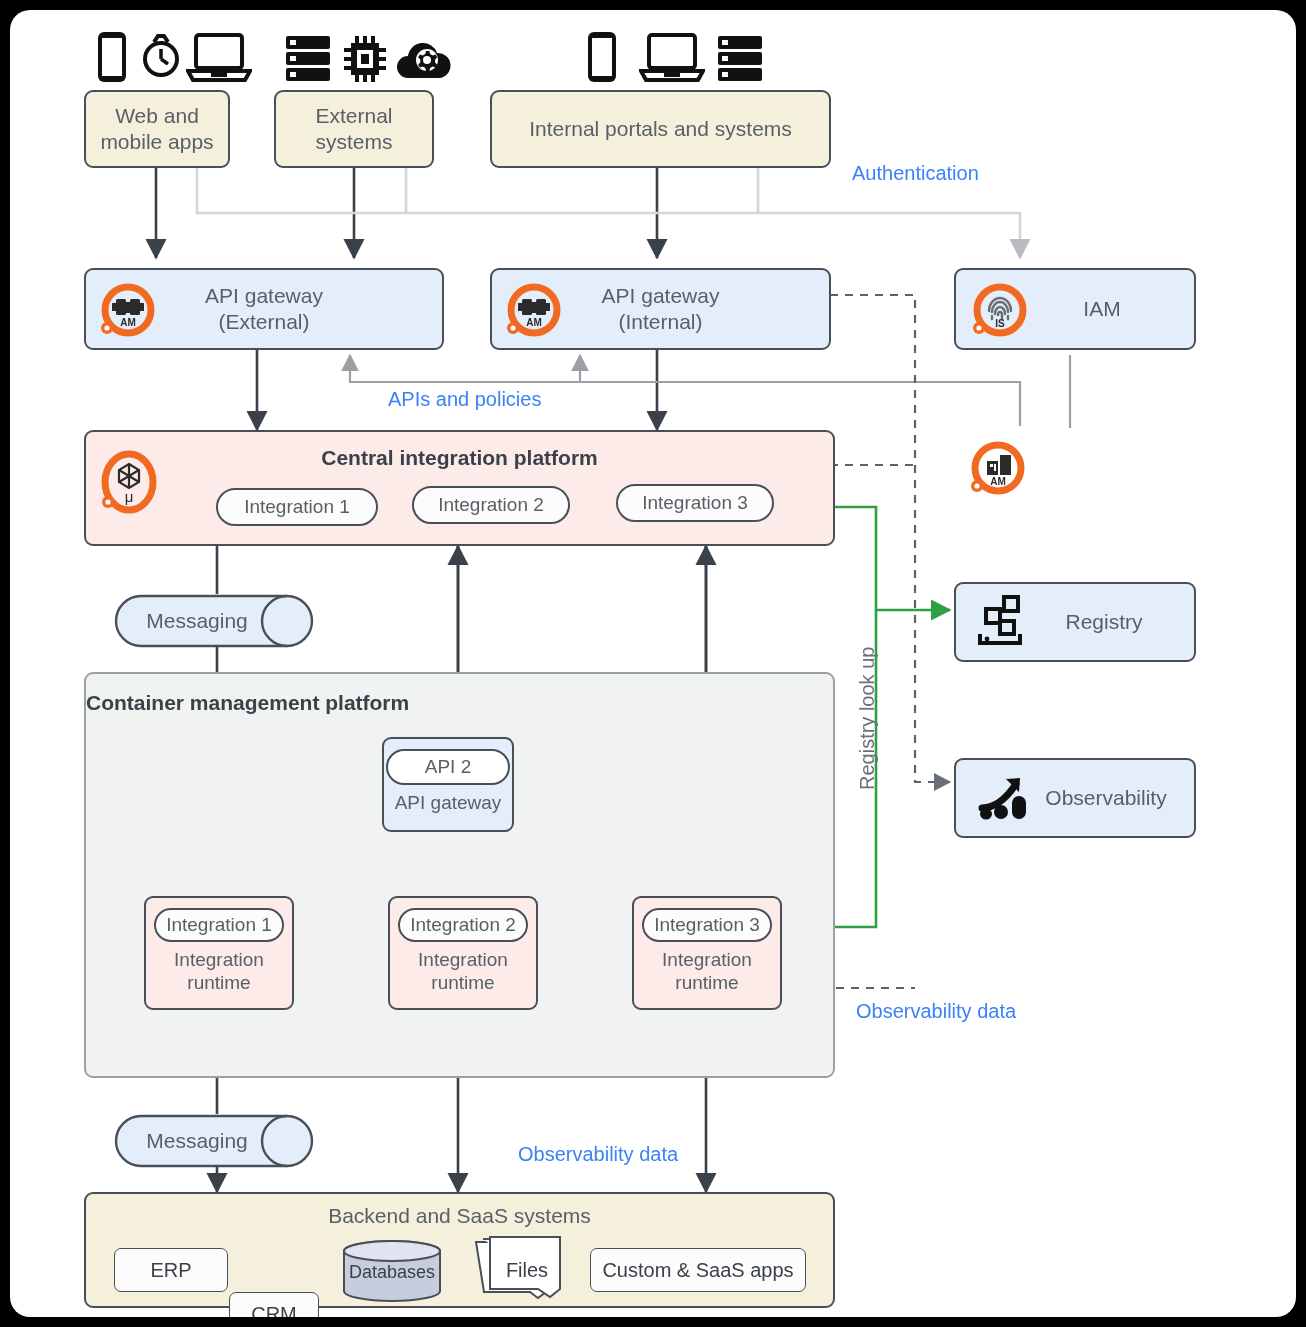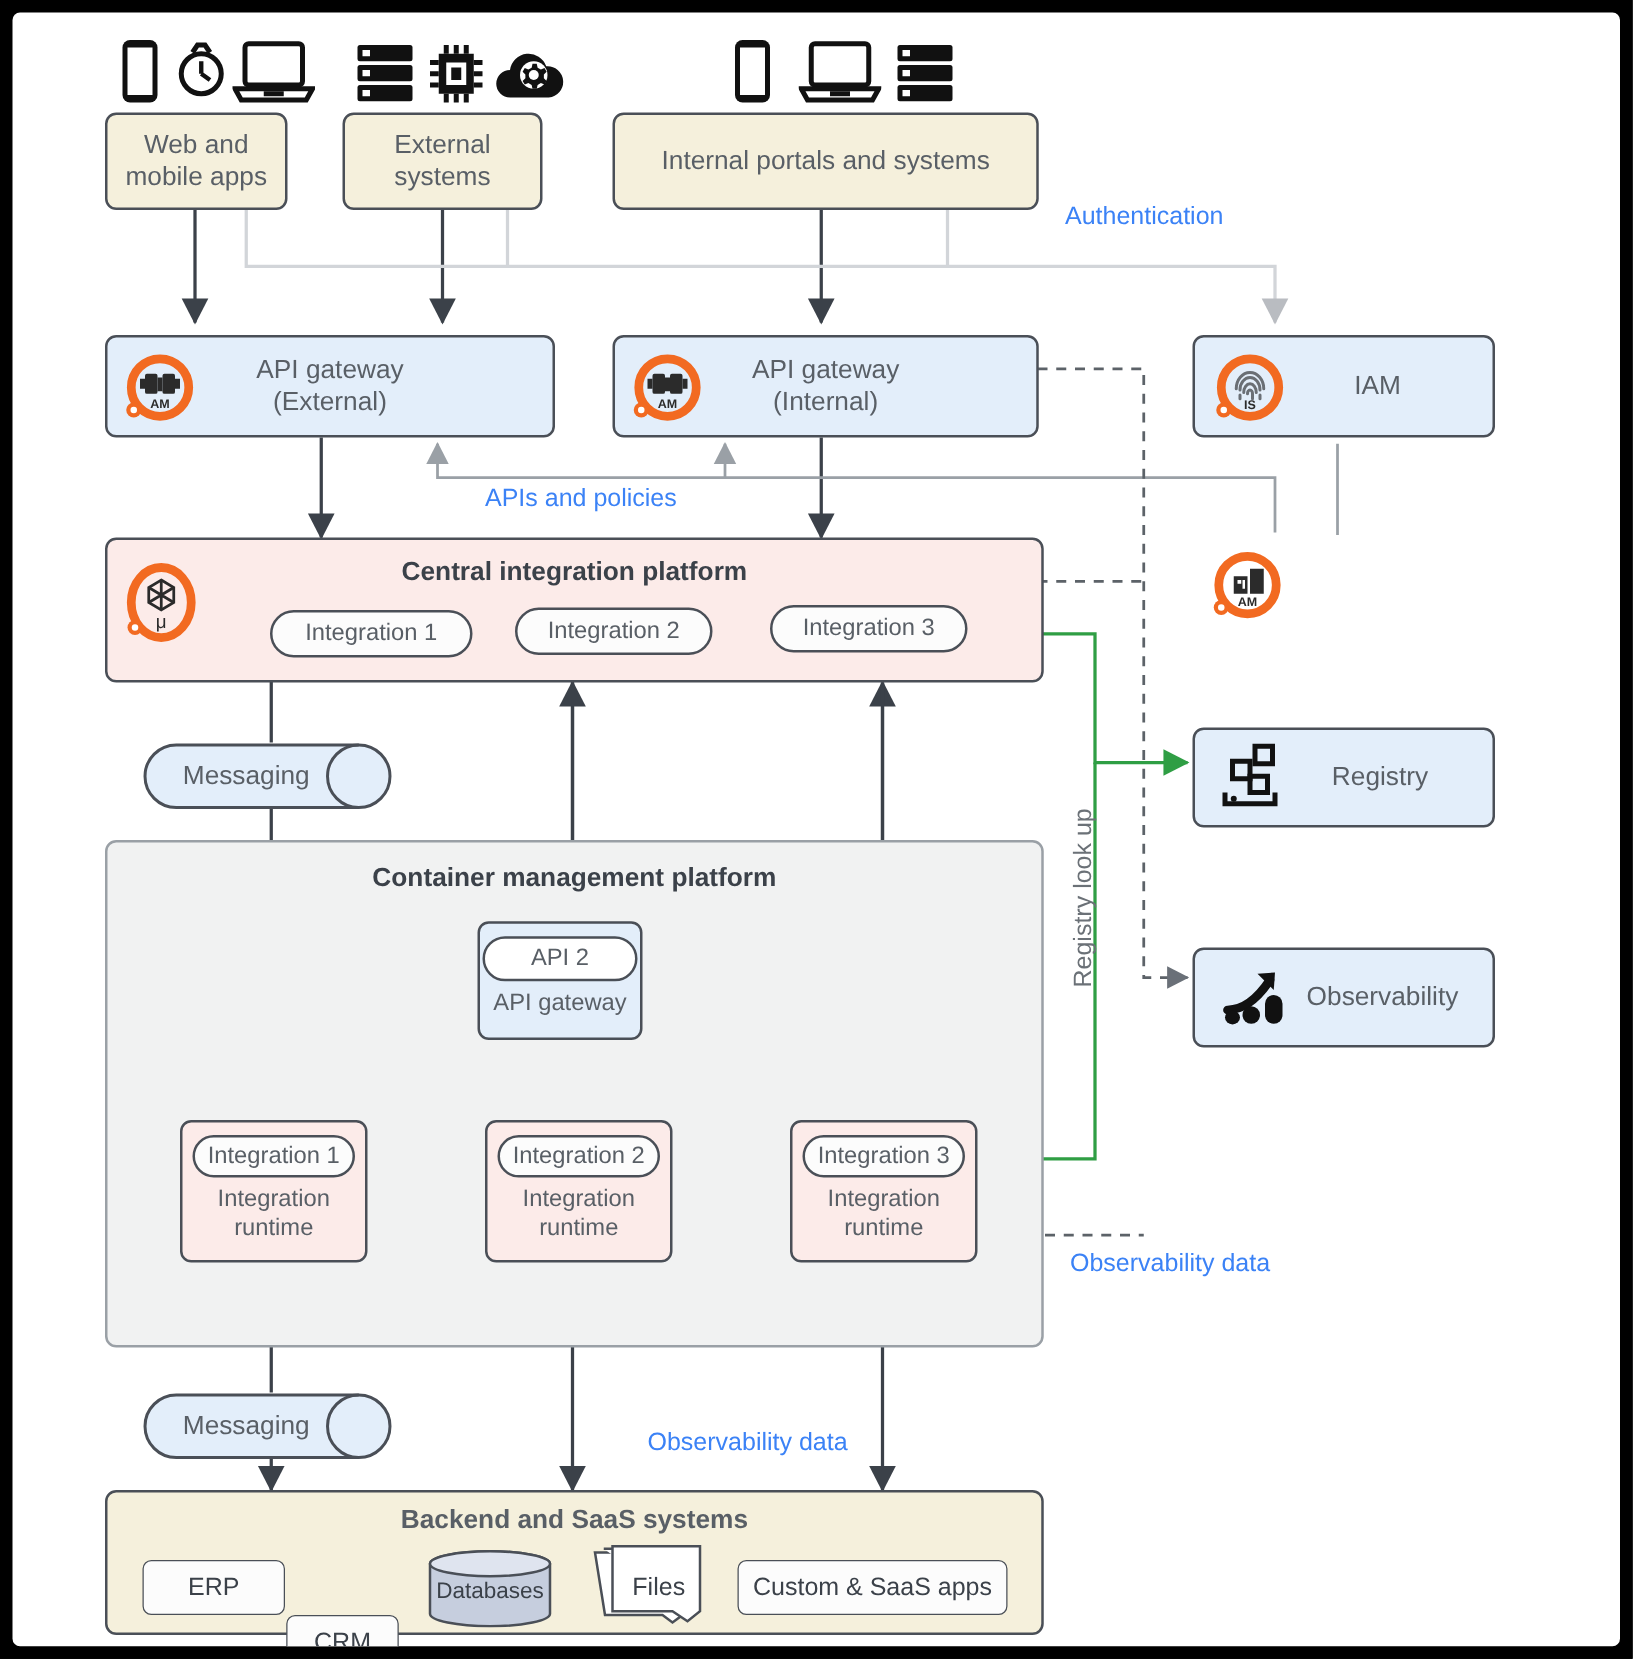--- a/index.html
+++ b/index.html
@@ -1,18 +1,18 @@
 <!DOCTYPE html>
 <html><head>
 <meta charset="utf-8">
 <style>
   html,body{margin:0;padding:0;background:#000;}
   body{width:1306px;height:1327px;font-family:"Liberation Sans",sans-serif;}
   #frame{position:absolute;left:0;top:0;width:1306px;height:1327px;background:#000;}
-  #panel{position:absolute;left:10px;top:10px;width:1286px;height:1307px;background:#fff;border-radius:6px;overflow:hidden;}
+  #panel{position:absolute;left:10px;top:10px;width:1286px;height:1307px;background:#fff;border-radius:20px;overflow:hidden;}
   svg#edges{position:absolute;left:0;top:0;width:1286px;height:1307px;pointer-events:none;}
   .node{position:absolute;box-sizing:border-box;display:flex;align-items:center;justify-content:center;text-align:center;}
   .box{border:2px solid #4a4f57;border-radius:9px;}
   .beige{background:#f5f0dc;}
   .blue{background:#e3eefa;}
   .pink{background:#fcebe9;}
   .graybox{background:#f1f2f2;border:2px solid #9aa0a6;border-radius:9px;}
   .lbl{color:#595f66;font-size:21px;line-height:1.22;}
   .ttl{color:#3b4149;font-size:21px;font-weight:bold;}
   .pill{border:2px solid #4a4f57;border-radius:22px;background:#fcfcfc;color:#595f66;font-size:19px;
@@ -314,21 +314,21 @@
 
   <svg class="cyl" style="left:104px;top:584px;" width="200" height="54" viewBox="0 0 200 54">
     <path d="M27,2 H173 a25,25 0 0 1 0,50 H27 a25,25 0 0 1 0,-50 z" fill="#e3eefa" stroke="#4a4f57" stroke-width="2.4"></path>
     <path d="M173,2 a25,25 0 0 0 0,50" fill="none" stroke="#4a4f57" stroke-width="2.4"></path>
   </svg>
   <div class="node" style="left:104px;top:584px;width:166px;height:54px;">
     <div class="lbl">Messaging</div>
   </div>
 
   <div class="graybox" style="position:absolute;left:74px;top:662px;width:747px;height:402px;">
-    <div class="ttl" style="position:absolute;left:0;right:0;top:17px;text-align:center;">Container management platform</div>
+    <div class="ttl" style="position:absolute;left:0;right:0;top:17px;text-align:left;">Container management platform</div>
   </div>
 
   <div class="apigw-inner" style="left:372px;top:727px;width:132px;height:95px;">
     <div class="pill" style="width:124px;height:36px;margin-top:10px;background:#fff;">API 2</div>
     <div class="rt-sub">API gateway</div>
   </div>
 
   <div class="runtime" style="left:134px;top:886px;width:150px;height:114px;">
     <div class="pill" style="width:130px;height:34px;margin-top:10px;">Integration 1</div>
     <div class="rt-sub">
@@ -355,21 +355,21 @@
     <path d="M27,2 H173 a25,25 0 0 1 0,50 H27 a25,25 0 0 1 0,-50 z" fill="#e3eefa" stroke="#4a4f57" stroke-width="2.4"></path>
     <path d="M173,2 a25,25 0 0 0 0,50" fill="none" stroke="#4a4f57" stroke-width="2.4"></path>
   </svg>
   <div class="node" style="left:104px;top:1104px;width:166px;height:54px;">
     <div class="lbl">Messaging</div>
   </div>
 
   <div class="edgelbl" style="left:508px;top:1133px;">Observability data</div>
 
   <div class="box beige" style="position:absolute;left:74px;top:1182px;width:747px;height:112px;">
-    <div class="ttl" style="position:absolute;left:0;right:0;top:10px;text-align:center;font-weight:bold;color:#595f66;">Backend and SaaS systems</div>
+    <div class="ttl" style="position:absolute;left:0;right:0;top:10px;text-align:center;font-weight:normal;color:#595f66;">Backend and SaaS systems</div>
   </div>
   <div class="smallbox" style="position:absolute;left:104px;top:1238px;width:114px;height:44px;">ERP</div>
   <div class="smallbox" style="position:absolute;left:219px;top:1238px;width:90px;height:44px;margin-top:44px;">CRM</div>
 
   <svg class="ico" style="left:330px;top:1230px;" width="104" height="62" viewBox="0 0 104 62">
     <path d="M4,11 a48,10 0 0 1 96,0 v40 a48,10 0 0 1 -96,0 z" fill="#c6cede" stroke="#4a4f57" stroke-width="2"></path>
     <ellipse cx="52" cy="11" rx="48" ry="10" fill="#dfe4ef" stroke="#4a4f57" stroke-width="2"></ellipse>
   </svg>
   <div class="node" style="left:330px;top:1240px;width:104px;height:44px;">
     <div style="color:#3b4149;font-size:18px;">Databases</div>

